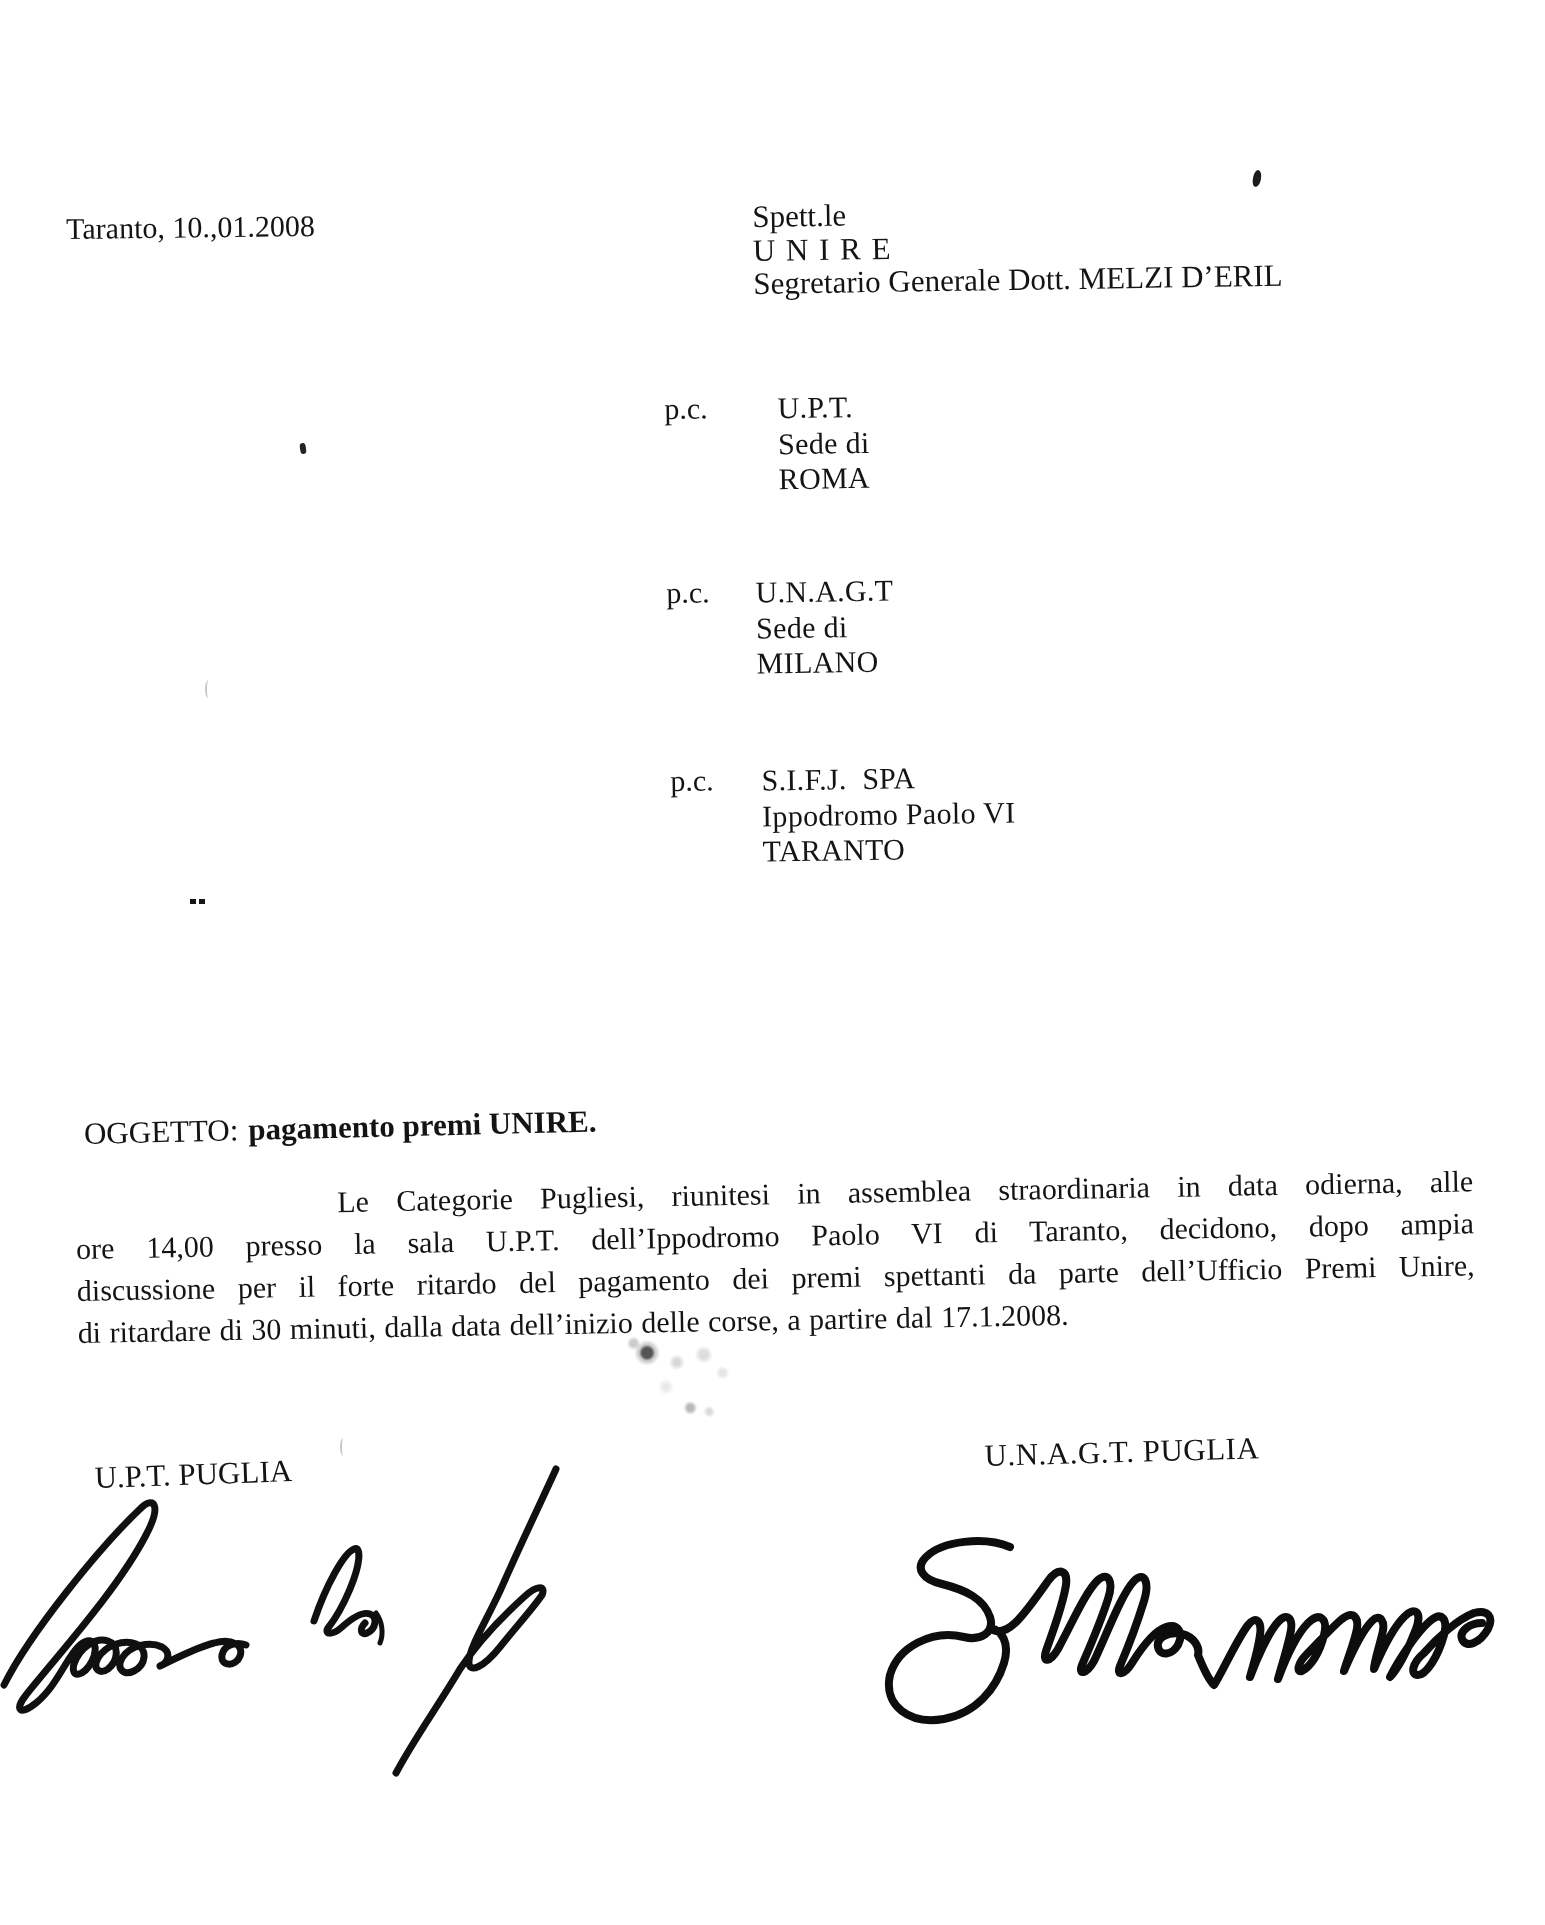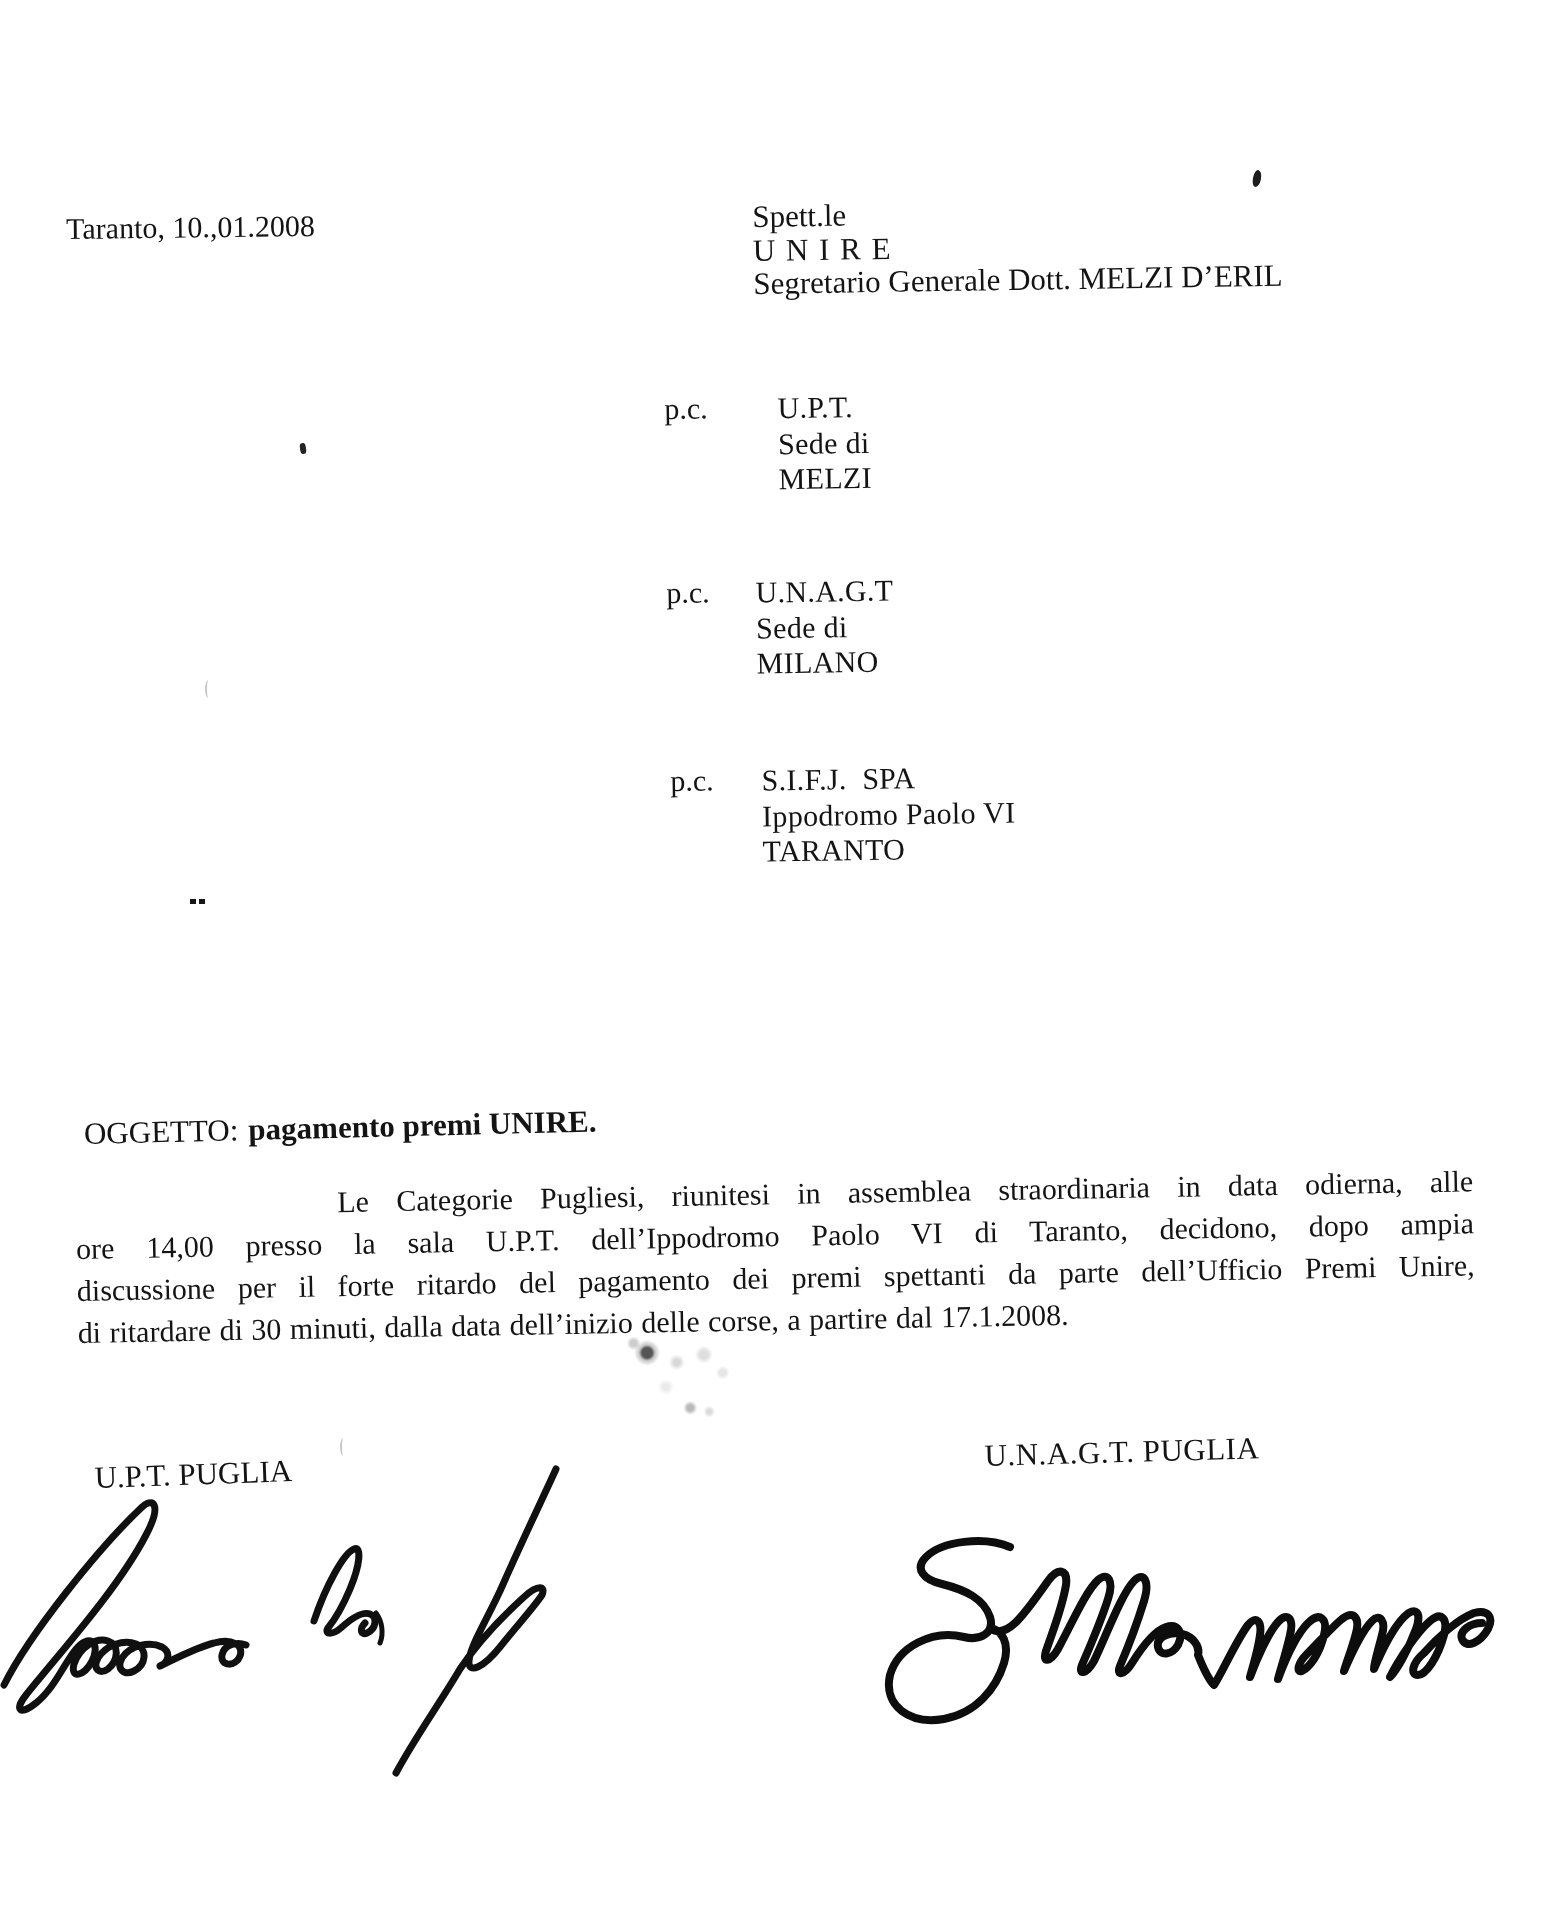--- a/index.html
+++ b/index.html
@@ -85,21 +85,21 @@
     <div>Spett.le</div>
     <div class="org">U N I R E</div>
     <div>Segretario Generale Dott. MELZI D’ERIL</div>
   </div>
 
   <div class="cc cc1">
     <span class="cc-label">p.c.</span>
     <div class="cc-lines">
       <div>U.P.T.</div>
       <div>Sede di</div>
-      <div>MELZI</div>
+      <div>ROMA</div>
     </div>
   </div>
 
   <div class="cc cc2">
     <span class="cc-label">p.c.</span>
     <div class="cc-lines">
       <div>U.N.A.G.T</div>
       <div>Sede di</div>
       <div>MILANO</div>
     </div>

